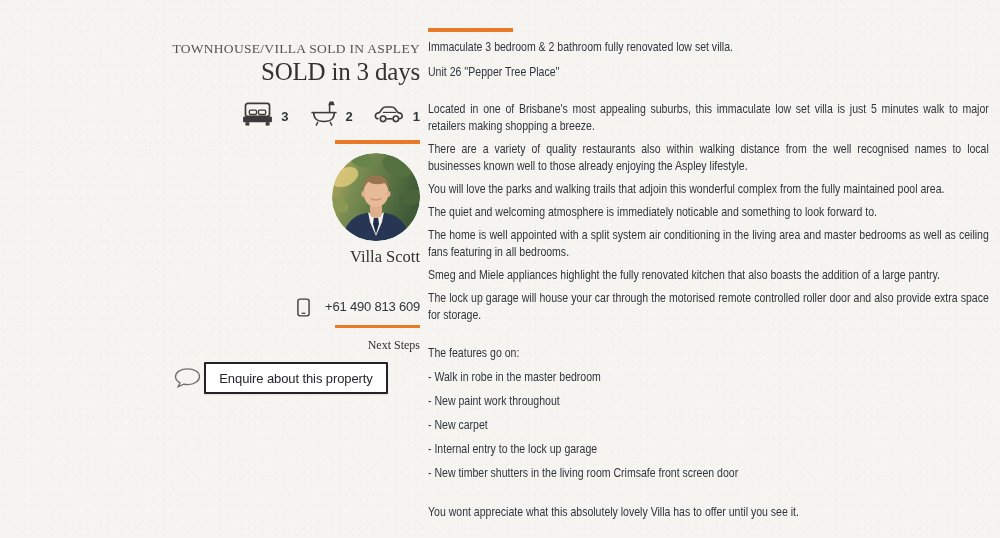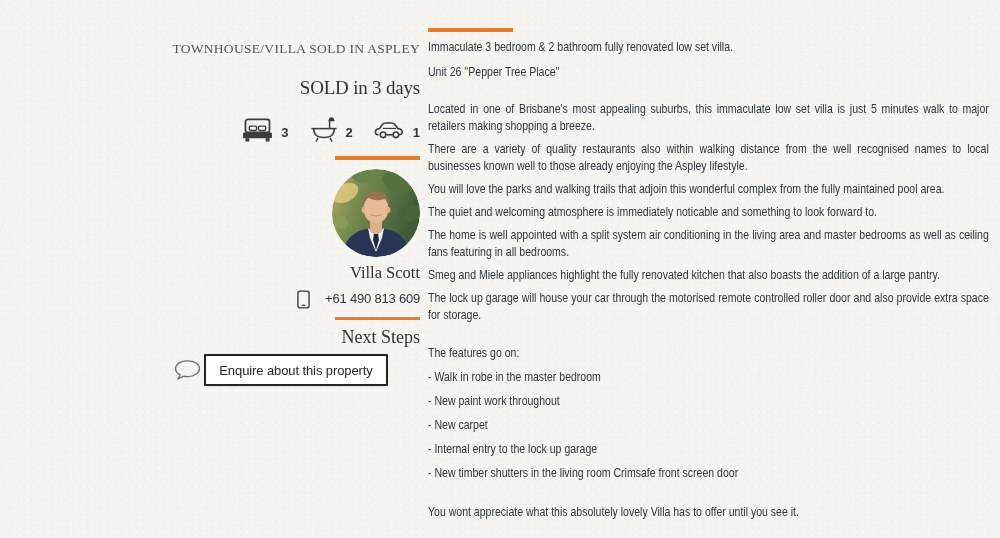--- a/index.html
+++ b/index.html
@@ -18,41 +18,41 @@
   .sidebar {
     position: absolute; left: 0; top: 12px; width: 420px; height: 538px;
     display: flex; flex-direction: column; align-items: flex-end;
   }
   .eyebrow {
     margin-top: 29px; font-family: "Liberation Serif", serif;
     font-size: 13.5px; line-height: 16px; letter-spacing: 0.3px;
     color: #54544c;
   }
   .headline {
-    margin-top: 16px; font-family: "Liberation Serif", serif; font-weight: 400;
-    font-size: 19px; line-height: 30px; color: #33332d; letter-spacing: -0.2px;
+    margin-top: 0; font-family: "Liberation Serif", serif; font-weight: 400;
+    font-size: 25px; line-height: 30px; color: #33332d; letter-spacing: -0.2px;
   }
   .stats { margin-top: 15px; display: flex; align-items: center; gap: 21px; height: 28px; }
   .stat { display: flex; align-items: center; gap: 8px; }
   .stat .num { font-size: 13px; font-weight: 700; color: #2f353b; }
   .divider { margin-top: 10px; width: 85px; height: 3.5px; background: #e87b27; }
   .divider.d2 { margin-top: 8px; }
   .avatar { margin-top: 9px; width: 88px; height: 88px; border-radius: 50%; overflow: hidden; }
   .avatar svg { display: block; }
   .agent-name {
     margin-top: 6px; font-family: "Liberation Serif", serif;
     font-size: 16.5px; line-height: 19px; color: #33332d;
   }
   .contact { margin-top: 8px; display: flex; flex-direction: column; gap: 5px; align-items: flex-start; }
-  .contact-row { display: flex; align-items: center; gap: 12px; }
+  .contact-row { display: flex; align-items: center; gap: 12px; margin-top: 24px; }
   .contact-row .cicon { display: flex; align-items: center; width: 19px; justify-content: center; }
   .contact-row span.ctext { font-size: 13px; line-height: 18px; color: #2f353b; letter-spacing: -0.2px; }
   .next-steps-title {
     margin-top: 8px; font-family: "Liberation Serif", serif;
-    font-size: 18px; line-height: 18px; color: #33332d;
+    font-size: 12px; line-height: 18px; color: #33332d;
   }
   .actions { margin-top: 8px; display: flex; flex-direction: column; gap: 8px; }
   .action-row { position: relative; width: 216px; }
   .aicon { position: absolute; left: -31px; top: 50%; transform: translateY(-50%); display: flex; }
   .action-btn {
     width: 184px; height: 32px; background: #ffffff; border: 2px solid #232327;
     border-radius: 1px; font-family: "Liberation Sans", sans-serif;
     font-size: 13px; color: #26262b; letter-spacing: -0.1px; cursor: pointer;
     box-shadow: 0 1px 2px rgba(0,0,0,0.07);
   }

